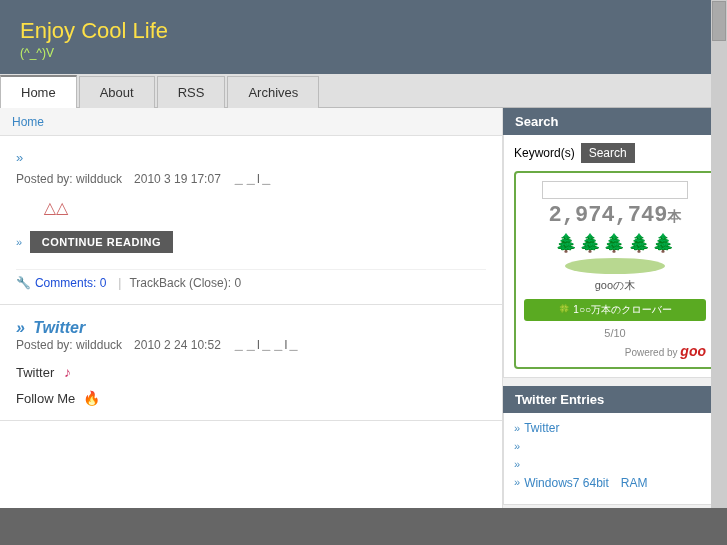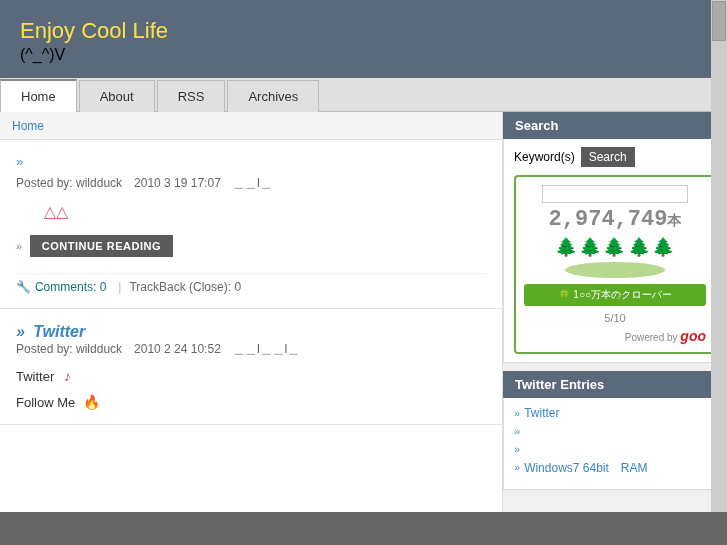--- a/index.html
+++ b/index.html
@@ -17,22 +17,22 @@
       background: #5a6a7a;
       padding: 18px 20px 14px 20px;
       color: white;
     }
     #header .site-title {
       font-size: 22px;
       font-weight: normal;
       color: #fde047;
     }
     #header .site-subtitle {
-      font-size: 16px;
-      color: #000000;
+      font-size: 12px;
+      color: #bef264;
       margin-top: 2px;
     }
 
     
     #nav {
       background: #e0e0e0;
       border-bottom: 1px solid #bbb;
       display: flex;
       align-items: flex-end;
       padding-top: 0;
@@ -122,21 +122,21 @@
     .post-footer {
       display: flex;
       align-items: center;
       font-size: 12px;
       color: #666;
       margin-top: 6px;
       padding-top: 6px;
       border-top: 1px solid #f0f0f0;
     }
     .post-footer .comments {
-      color: #0f766e;
+      color: #1d4ed8;
       text-decoration: none;
       margin-right: 4px;
     }
     .post-footer .divider {
       margin: 0 8px;
       color: #bbb;
     }
     .post-footer .trackback {
       color: #666;
     }
@@ -427,20 +427,21 @@
               <span>2,974,749</span><span class="tree-count-unit">本</span>
             </div>
             <div class="trees-visual">
               <span class="tree">🌲</span>
               <span class="tree">🌲</span>
               <span class="tree">🌲</span>
               <span class="tree">🌲</span>
               <span class="tree">🌲</span>
             </div>
             <div class="tree-mound"></div>
+            <div class="tree-label">gooの木</div>
             <button class="clover-btn">🍀 1○○万本のクローバー</button>
             <div class="widget-fraction">5/10</div>
             <div class="powered-by">
               <span>Powered by</span>
               <span class="goo">goo</span>
             </div>
           </div>
         </div>
       </div>
 

